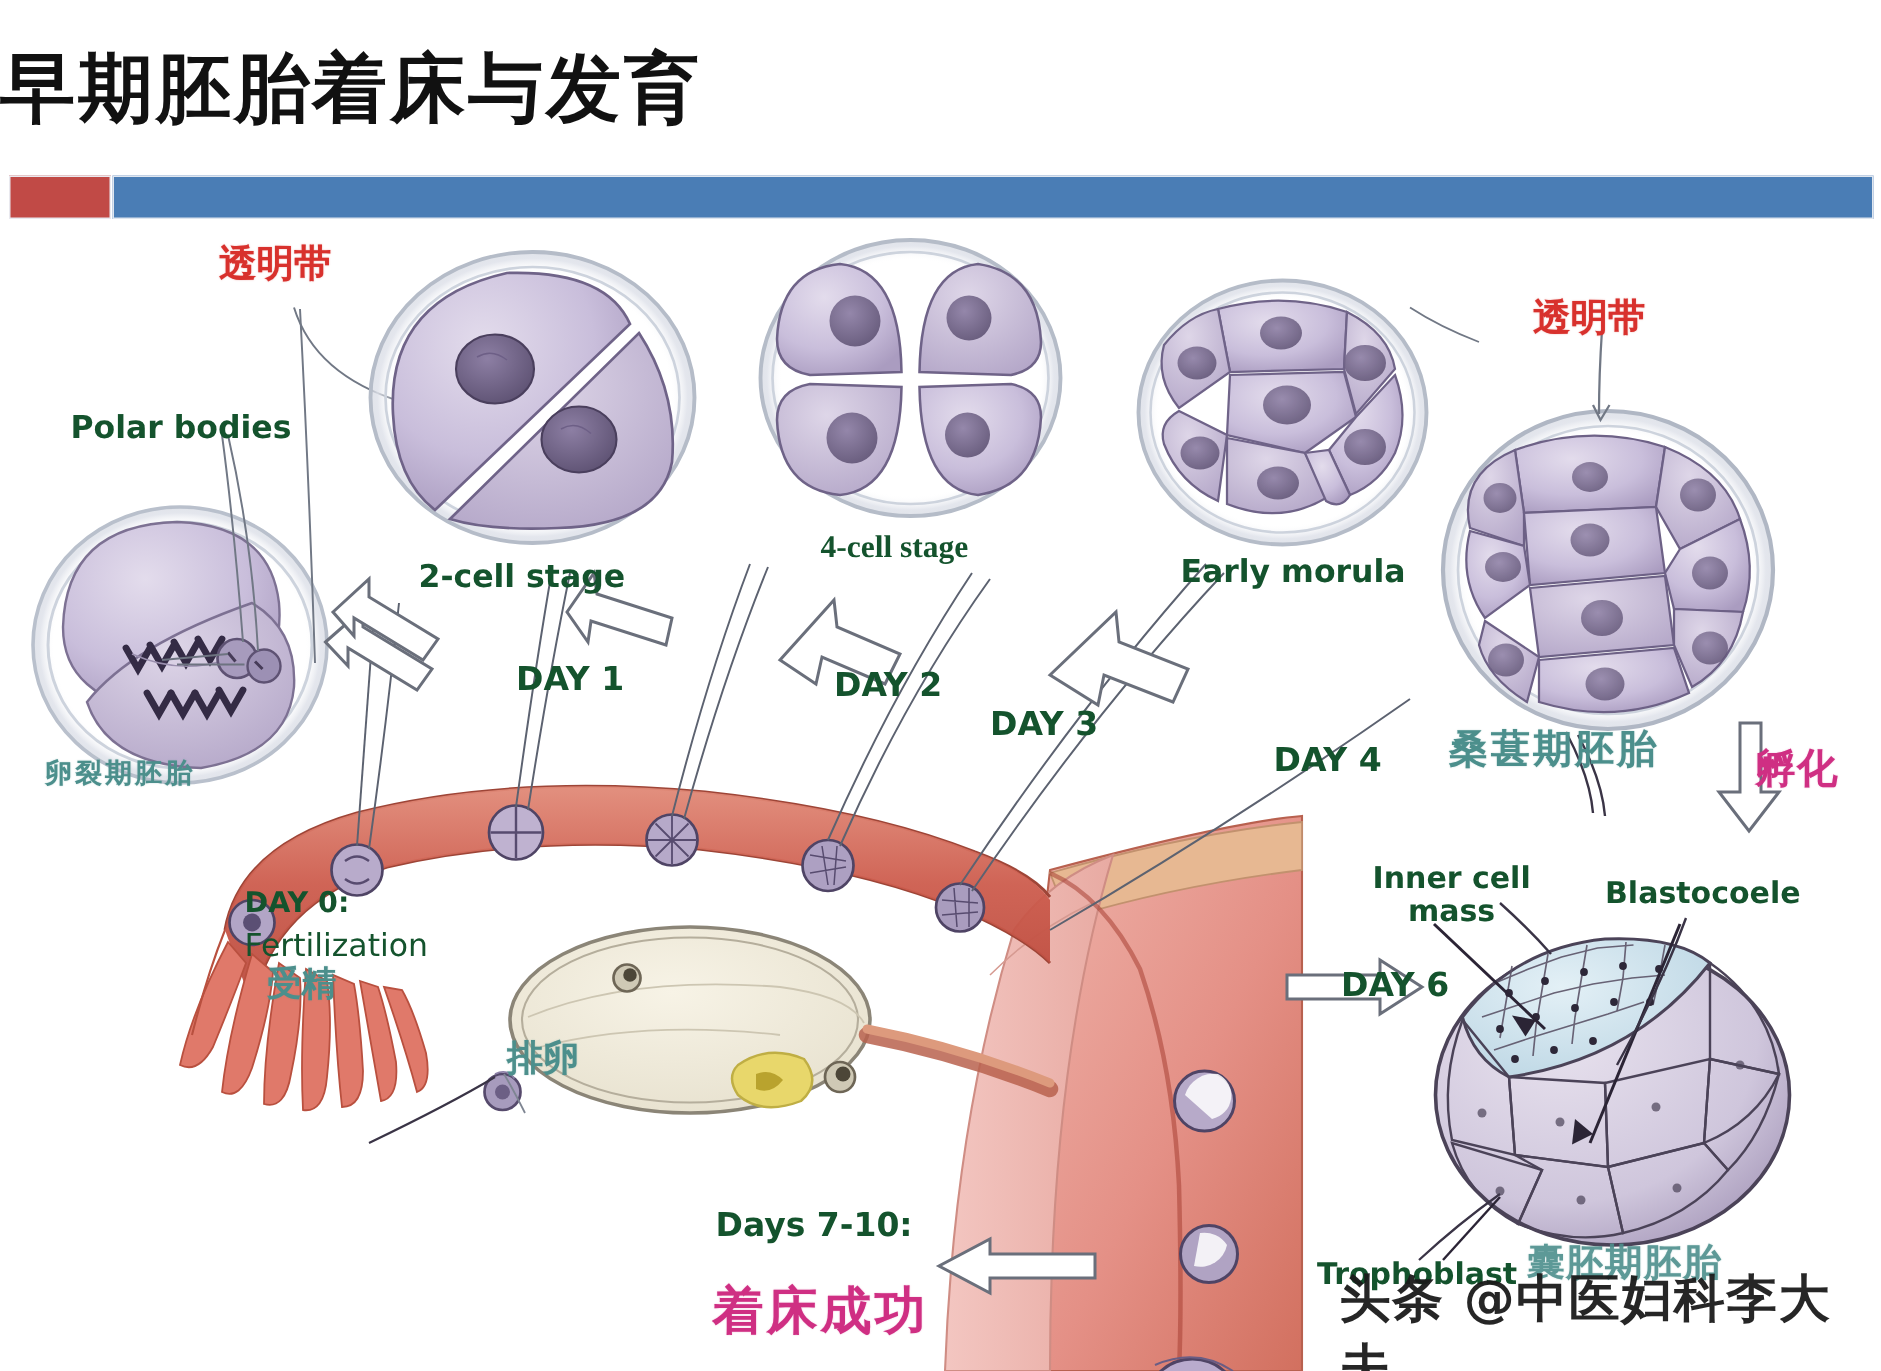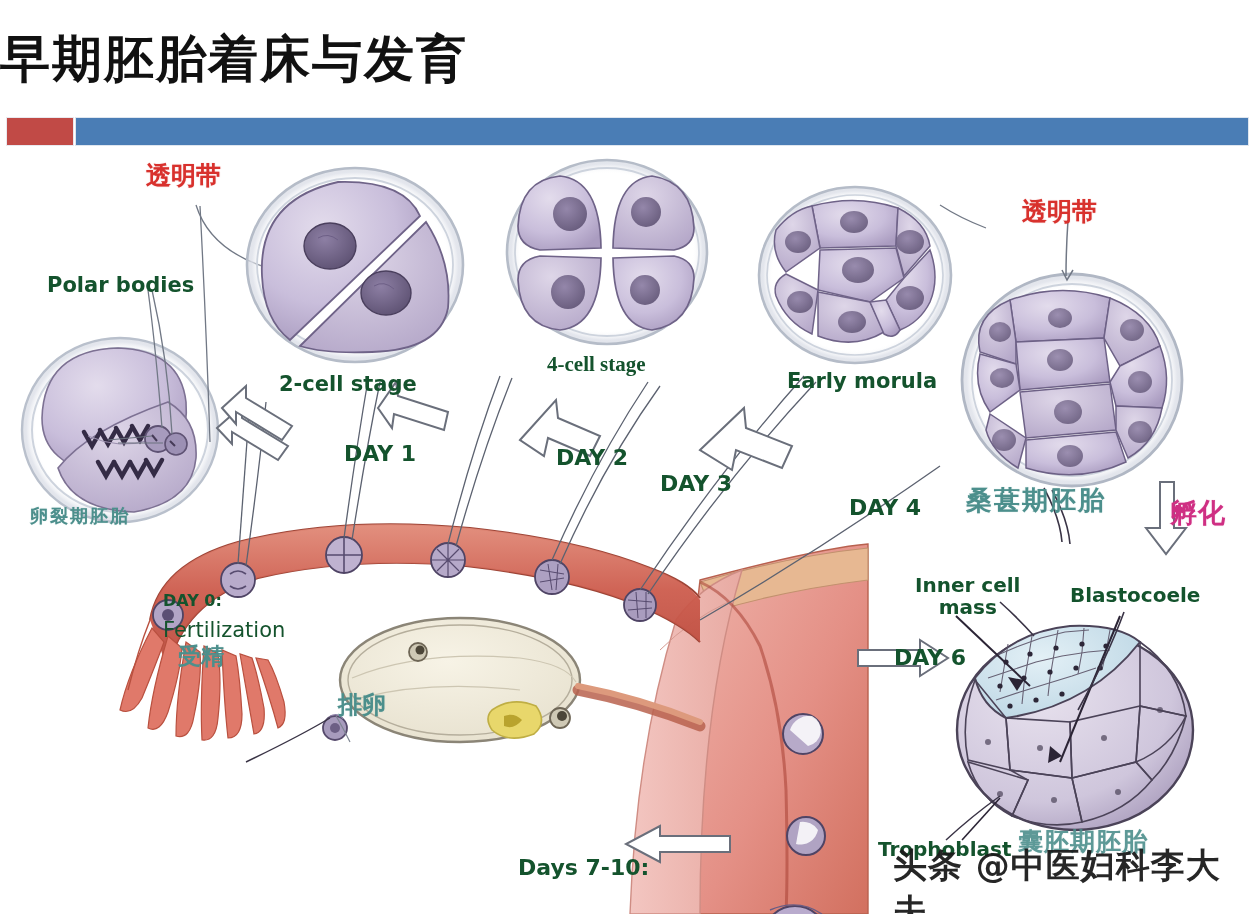--- a/index.html
+++ b/index.html
@@ -421,23 +421,24 @@
 
 <div class="lab cn-teal" style="left:1018px;top:678px;font-size:25px;letter-spacing:1px;opacity:.9;">囊胚期胚胎</div>
 
 <div class="lab en" style="left:894px;top:496px;font-size:22px;">DAY 6</div>
 
 <div class="lab en" style="left:344px;top:292px;font-size:22px;">DAY 1</div>
 <div class="lab en" style="left:556px;top:296px;font-size:22px;">DAY 2</div>
 <div class="lab en" style="left:660px;top:322px;font-size:22px;">DAY 3</div>
 <div class="lab en" style="left:849px;top:346px;font-size:22px;">DAY 4</div>
 
-<div class="lab en" style="left:163px;top:442px;font-size:16px;">DAY 0:</div>
+<div class="lab en" style="left:163px;top:442px;font-size:19px;">DAY 0:</div>
 <div class="lab en" style="left:163px;top:469px;font-size:21px;font-weight:normal;">Fertilization</div>
 <div class="lab cn-teal" style="left:178px;top:494px;font-size:23px;">受精</div>
 
 <div class="lab cn-teal" style="left:338px;top:542px;font-size:24px;">排卵</div>
 
-<div class="lab en" style="left:477px;top:706px;font-size:22px;margin-left:41px;">Days 7-10:</div>
+<div class="lab en" style="left:477px;top:656px;font-size:22px;">Days 7-10:</div>
+<div class="lab cn-mag" style="left:475px;top:705px;font-size:34px;letter-spacing:2px;">着床成功</div>
 
 </div>
 
 <div id="watermark">头条 @中医妇科李大夫</div>
 
 </body></html>

